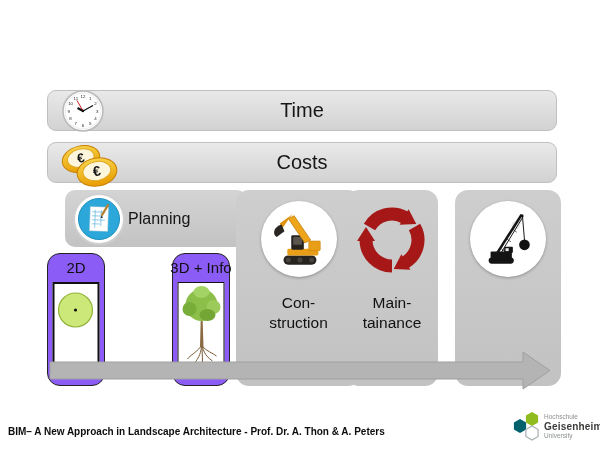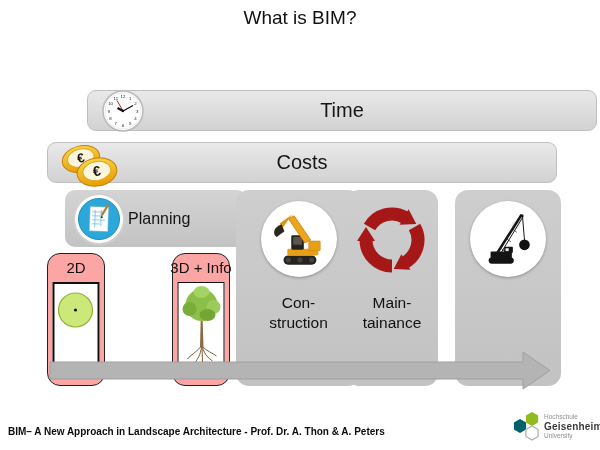--- a/index.html
+++ b/index.html
@@ -3,34 +3,34 @@
 <meta charset="utf-8">
 <style>
   html,body{margin:0;padding:0;background:#fff;}
   .slide{position:relative;width:600px;height:450px;background:#ffffff;
          font-family:"Liberation Sans",sans-serif;overflow:hidden;}
   .title{position:absolute;top:7px;left:0;width:100%;text-align:center;
          font-size:19px;color:#111;}
   
   .bar{position:absolute;left:47px;width:510px;height:41px;box-sizing:border-box;
        background:linear-gradient(#e9e9e9,#d2d2d2);border:1px solid #c0c0c0;border-radius:9px;}
-  #time-bar{top:90px;margin-left:40px;} #costs-bar{top:142px;}
+  #time-bar{top:90px;} #costs-bar{top:142px;}
   .bar-label{position:absolute;left:0;top:0;width:100%;height:100%;display:flex;
              align-items:center;justify-content:center;font-size:20px;color:#161616;}
   .clock-svg{position:absolute;left:13px;top:-2px;}
   .coins-svg{position:absolute;left:7px;top:-1px;}
   
   .planning-bar{position:absolute;left:65px;top:190px;width:182px;height:57px;
                 background:linear-gradient(#d4d4d4,#c3c3c3);border-radius:10px;}
   .planning-svg{position:absolute;left:7px;top:2px;}
   .planning-label{position:absolute;left:63px;top:0;height:100%;display:flex;
                   align-items:center;font-size:16px;color:#161616;}
   
   .lod-panel{position:absolute;top:253px;width:58px;height:133px;box-sizing:border-box;
-             background:#fca5a5;border:1.4px solid #222;border-radius:13px;}
+             background:#8b5cf6;border:1.4px solid #222;border-radius:13px;}
   #lod-2d{left:47px;} #lod-3d{left:110px;} #lod-info{left:172px;}
   .lod-label{position:absolute;top:5px;left:50%;transform:translateX(-50%);
              font-size:15px;color:#111;white-space:nowrap;}
   .lod-image{position:absolute;top:28px;left:50%;transform:translateX(-50%);
              width:47px;height:92px;background:#fff;border:1.6px solid #111;
              box-sizing:border-box;overflow:hidden;}
   #lod-2d .lod-image{border-width:2.6px;}
   .lod-image svg{display:block;margin:0 auto;}
   
   .phase-panel{position:absolute;top:190px;height:196px;
@@ -55,21 +55,20 @@
   .logo-text{display:flex;flex-direction:column;line-height:1.1;}
   .logo-line1,.logo-line3{font-size:6.5px;color:#8b908f;}
   .logo-line2{font-size:10px;font-weight:bold;color:#3b3b3a;letter-spacing:.2px;}
   svg text{font-family:"Liberation Sans",sans-serif;}
 </style>
 </head>
 <body>
 
 <div class="slide">
 
-  <div class="title">What is BIM?</div>
 
   <div class="bar" id="time-bar">
     <div class="bar-label">Time</div>
     <svg class="clock-svg" width="44" height="44" viewBox="0 0 44 44">
       <circle cx="22" cy="22" r="20" fill="#fbfbfb" stroke="#b9b9b9" stroke-width="1.5"></circle>
       <circle cx="22" cy="22" r="17.8" fill="#ffffff" stroke="#e6e6e6" stroke-width="0.7"></circle>
       <g font-size="4.4" fill="#222" text-anchor="middle">
         <text x="22" y="9.2">12</text>
         <text x="29.2" y="11.1">1</text>
         <text x="34.4" y="16.4">2</text>

